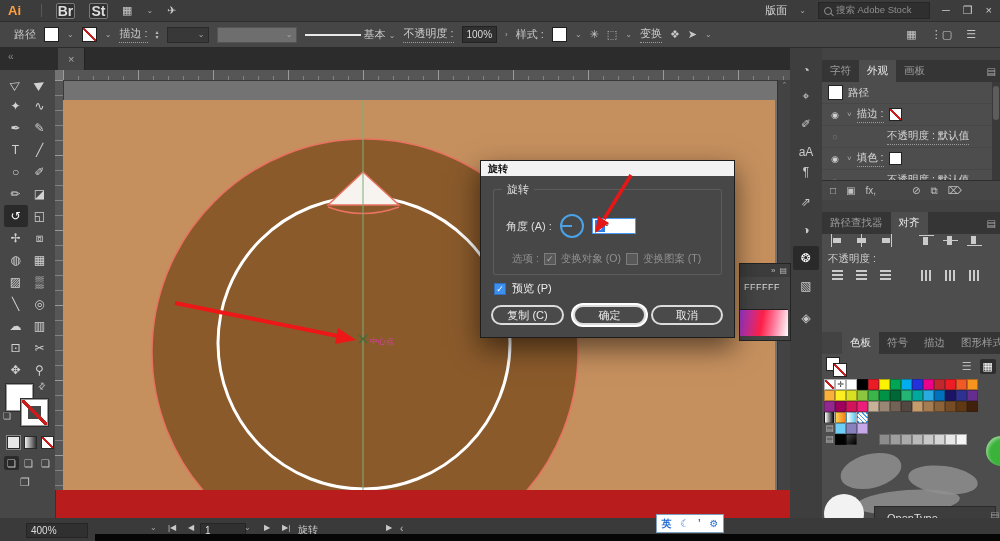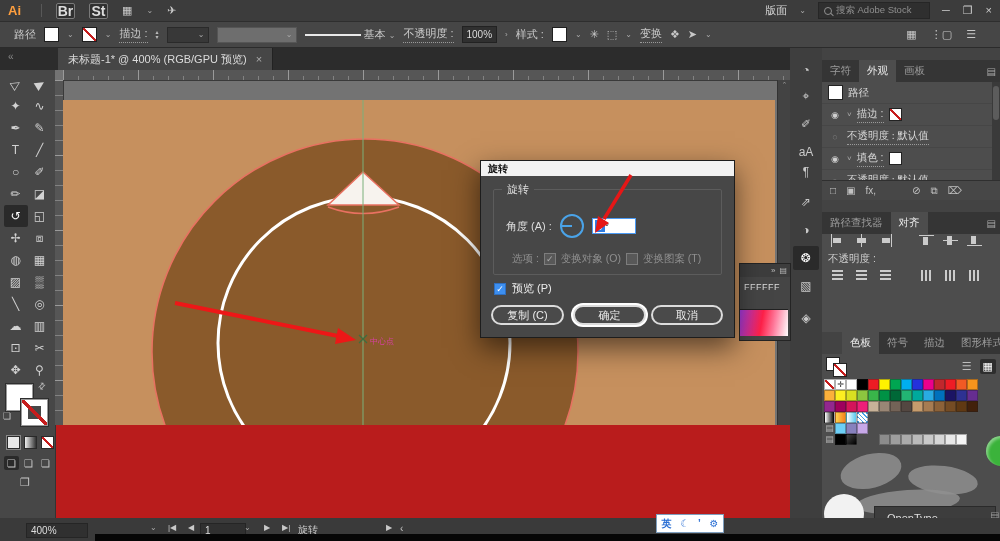--- a/index.html
+++ b/index.html
@@ -60,21 +60,21 @@
   .cgn{width:13px;height:13px;border:1px solid #2a2a2a;box-sizing:border-box;}
   #btn-color{background:#e8e8e8;outline:1px solid #888;}
   #btn-grad{background:linear-gradient(90deg,#eee,#333);}
   #btn-none{background:#fff;position:relative;}
   #btn-none::after{content:"";position:absolute;inset:0;background:linear-gradient(to top right,transparent 42%,#c61d1d 42%,#c61d1d 58%,transparent 58%);}
   #modesrow{position:absolute;left:4px;top:386px;display:flex;gap:2px;}
   .dmode{width:15px;height:14px;display:flex;align-items:center;justify-content:center;color:#c5c5c5;font-size:10px;}
   .dmode.active{background:#2a2a2a;border-radius:2px;}
   #screenmode{position:absolute;left:20px;top:406px;color:#c5c5c5;font-size:11px;}
   
-  #canvas{position:absolute;left:55px;top:70px;width:735px;height:355px;background:#737373;overflow:hidden;}
+  #canvas{position:absolute;left:55px;top:70px;width:735px;height:420px;background:#737373;overflow:hidden;}
   #hruler{position:absolute;left:8px;top:0;width:727px;height:10px;background:#565656;border-bottom:1px solid #3a3a3a;
      background-image:repeating-linear-gradient(90deg,#9a9a9a 0 1px,transparent 1px 75px),repeating-linear-gradient(90deg,#828282 0 1px,transparent 1px 15px);
      background-size:100% 10px,100% 4px;background-position:0 0,0 6px;background-repeat:repeat-x;}
   #vruler{position:absolute;left:0;top:10px;width:8px;height:438px;background:#565656;border-right:1px solid #3a3a3a;
      background-image:repeating-linear-gradient(180deg,#9a9a9a 0 1px,transparent 1px 75px),repeating-linear-gradient(180deg,#828282 0 1px,transparent 1px 15px);
      background-size:10px 100%,4px 100%;background-position:0 0,4px 0;}
   #artboard{position:absolute;left:8px;top:30px;width:712px;height:410px;background:#c6905e;overflow:hidden;}
   #vscroll{position:absolute;left:722px;top:10px;width:13px;height:438px;background:#434343;border-left:1px solid #333;
      color:#999;font-size:7px;text-align:center;line-height:9px;}
   #vscroll .sbot{position:absolute;bottom:1px;left:3px;}
@@ -117,21 +117,21 @@
   .tab{padding:0 8px;display:flex;align-items:center;color:#9c9c9c;white-space:nowrap;}
   .tab.active{background:#4d4d4d;color:#ececec;}
   .pmenu{margin-left:auto;color:#aaa;font-size:10px;display:flex;align-items:center;padding-right:4px;}
   #app-content{position:absolute;left:0;top:22px;width:178px;height:110px;background:#4d4d4d;overflow:hidden;}
   .approw{height:21px;display:flex;align-items:center;gap:5px;padding-left:6px;font-size:10.5px;color:#d6d6d6;border-bottom:1px solid #464646;}
   .approw .eye{width:14px;color:#d0d0d0;font-size:9px;text-align:center;}
   .approw .eye.dim{color:#7a7a7a;}
   .approw .vchev{font-size:8px;color:#aaa;}
   .thumb{width:15px;height:15px;background:#fff;border:1px solid #222;position:relative;box-sizing:border-box;}
   .thumb.sm{width:13px;height:13px;}
-  .indent{font-family:Liberation Serif, serif;}
+  .indent{margin-left:40px;}
   #app-scroll{position:absolute;right:0;top:0;width:8px;height:110px;background:#3a3a3a;}
   #app-scroll::after{content:"";position:absolute;left:1px;top:4px;width:6px;height:34px;background:#5c5c5c;border-radius:3px;}
   #app-actions{position:absolute;left:0;top:132px;width:178px;height:20px;background:#474747;border-top:1px solid #2f2f2f;
       display:flex;align-items:center;gap:10px;padding:0 8px;box-sizing:border-box;color:#c2c2c2;font-size:10px;}
   #app-actions span:nth-child(4){margin-left:26px;}
   #tabs-b{top:164px;} #align-content{position:absolute;left:0;top:186px;width:178px;height:98px;background:#4d4d4d;font-size:10.5px;}
   #align-content .lbl{padding:5px 0 3px 6px;color:#cfcfcf;}
   .icorow{display:flex;gap:9px;padding-left:8px;align-items:center;}
   .icorow .gap{width:8px;}
   .al{width:15px;height:13px;position:relative;display:inline-block;}
@@ -239,21 +239,20 @@
     <div id="cb-right">
       <span class="micon">▦</span>
       <span class="micon">⋮▢</span>
       <span class="micon">☰</span>
     </div>
   </div>
 
   <div id="tabstrip">
     <span id="tb-collapse">«</span>
     <div id="doctab">
-      <span>未标题-1* @ 400% (RGB/GPU 预览)</span>
       <span class="x">×</span>
     </div>
   </div>
 
   <div id="leftbar">
     <div id="tools">
         <div class="tool">
           <span class="rot">▷</span>
         </div>
         <div class="tool">

